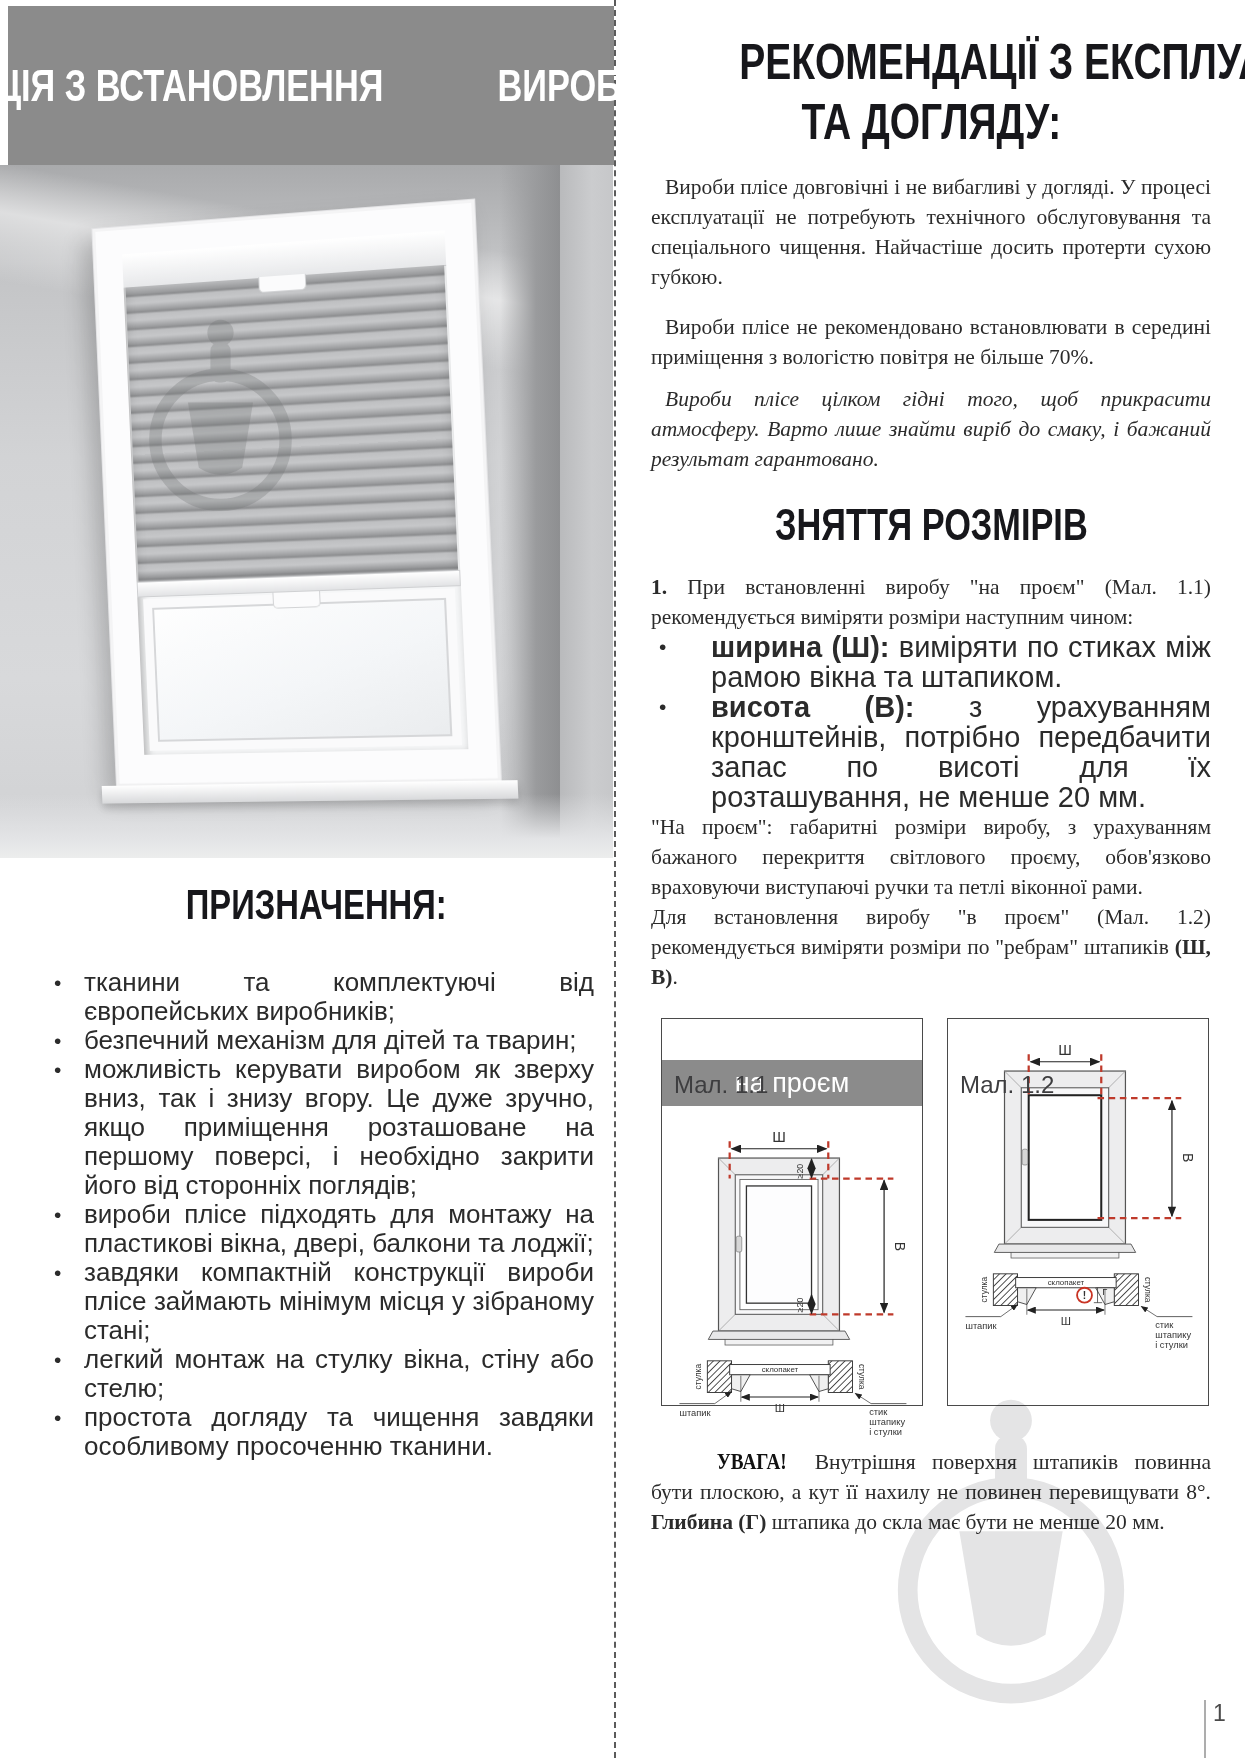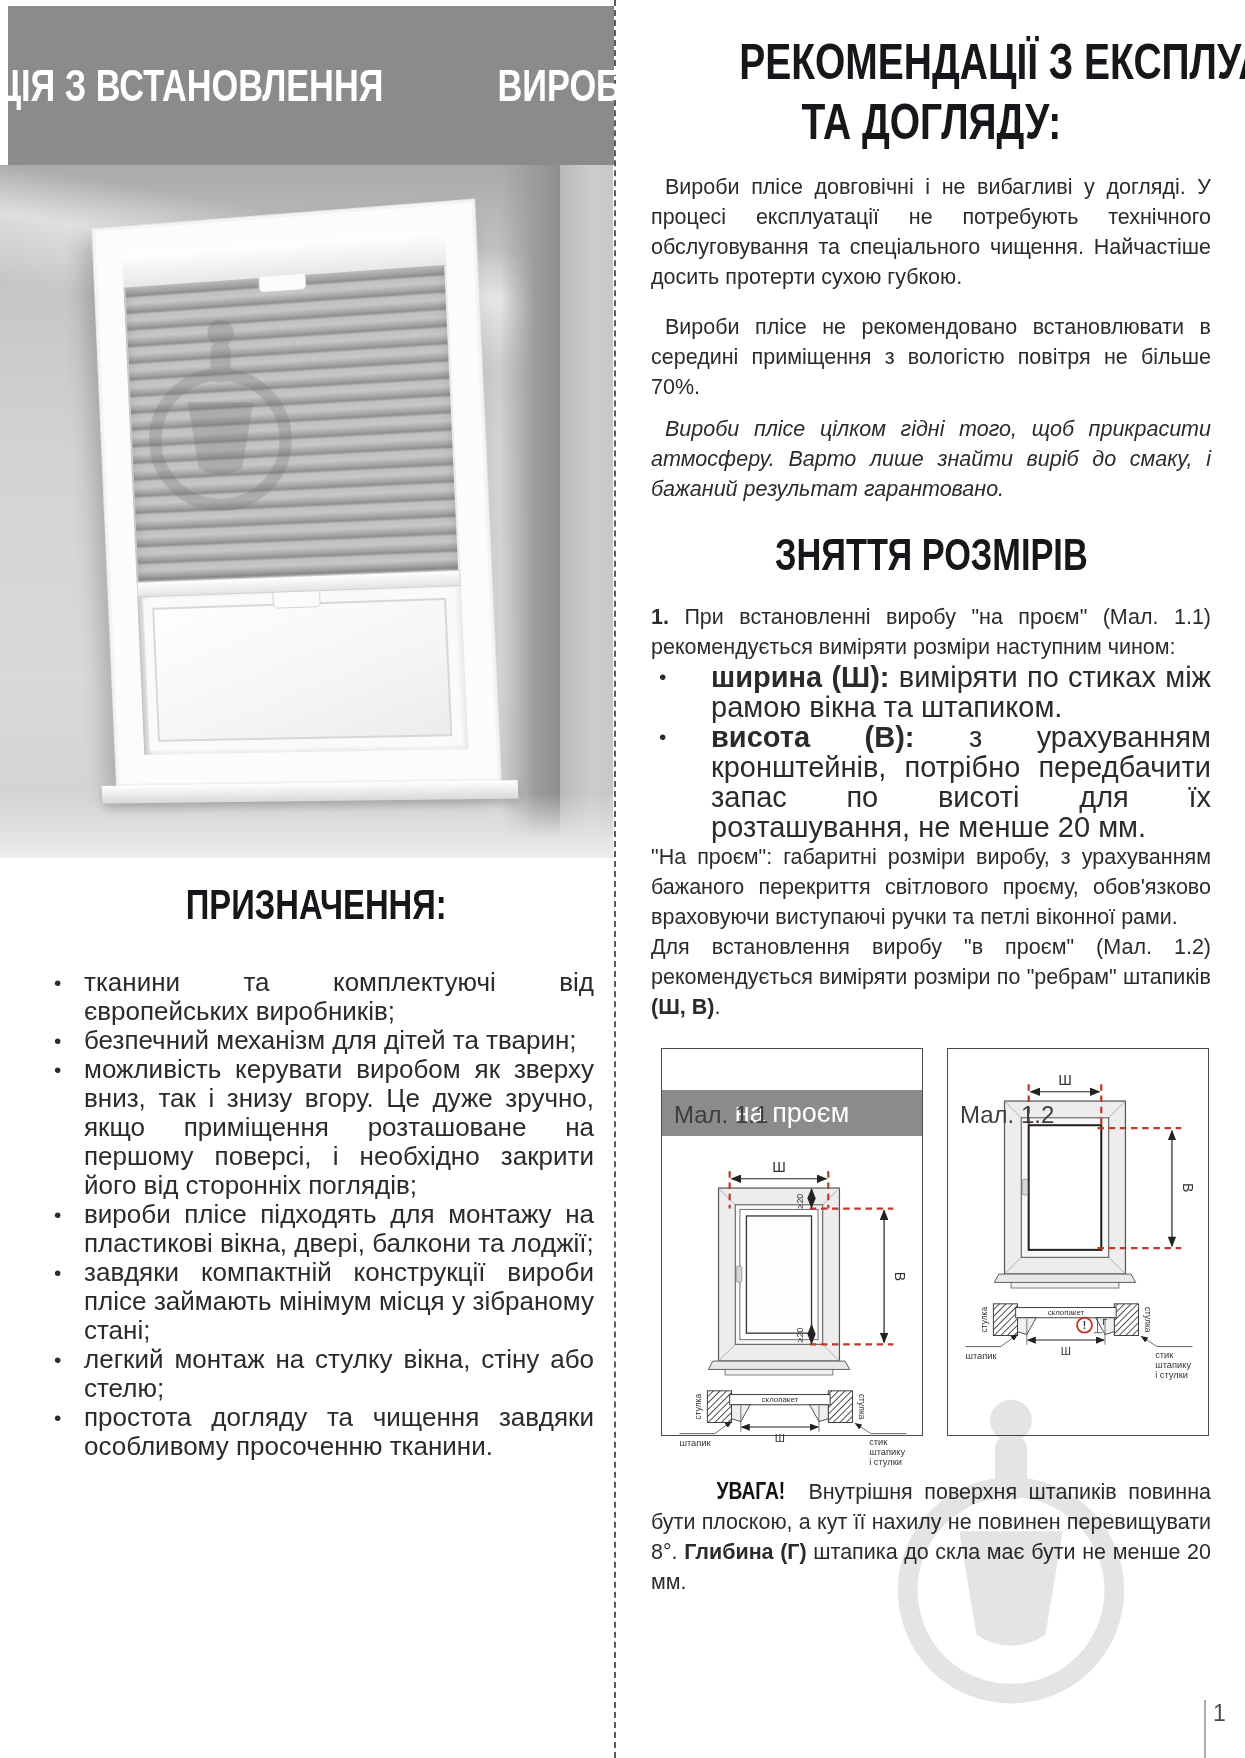--- a/index.html
+++ b/index.html
@@ -50,21 +50,21 @@
        background:linear-gradient(160deg,#ffffff 0%,#f4f6f8 55%,#e9ebed 100%);
        box-shadow:inset 0 0 0 9px #fafafb, inset 0 0 0 11px #d6d7d9;}
   .sill{position:absolute;left:-16px;right:-16px;bottom:-17px;height:18px;
        background:linear-gradient(#ffffff,#d8d9db);box-shadow:0 5px 8px rgba(0,0,0,.16);}
   .wm-top{position:absolute;left:143px;top:150px;width:155px;height:200px;color:#6e6f71;opacity:.28;}
 
   
   .left-text{position:absolute;left:0;top:880px;width:614px;padding:0 20px 0 38px;box-sizing:border-box;}
   .purpose-h{text-align:center;margin:0 0 38px 0;}
   .purpose-h .cond{font-size:42px;line-height:50px;}
-  p{margin:0;font-size:21.5px;line-height:30px;text-align:justify;}
+  p{margin:0;font-size:21.5px;line-height:30px;text-align:justify;font-family:Liberation Serif, serif;}
   .indent{text-indent:14px;}
   ul.blist{list-style:none;margin:28px 0 0 0;padding:0;}
   ul.blist li{display:flex;margin:0;}
   ul.blist .dot{flex:0 0 46px;padding-left:16px;box-sizing:border-box;font-size:21px;line-height:29px;}
   ul.blist .litxt{flex:1;font-size:26px;line-height:29px;text-align:justify;}
 
   
   .rcol{position:absolute;left:617px;top:0;width:628px;padding:0 34px;box-sizing:border-box;}
   .care-h{text-align:center;margin:38px 0 0 0;line-height:48px;}
   .care-h .cond{font-size:50px;line-height:48px;}

